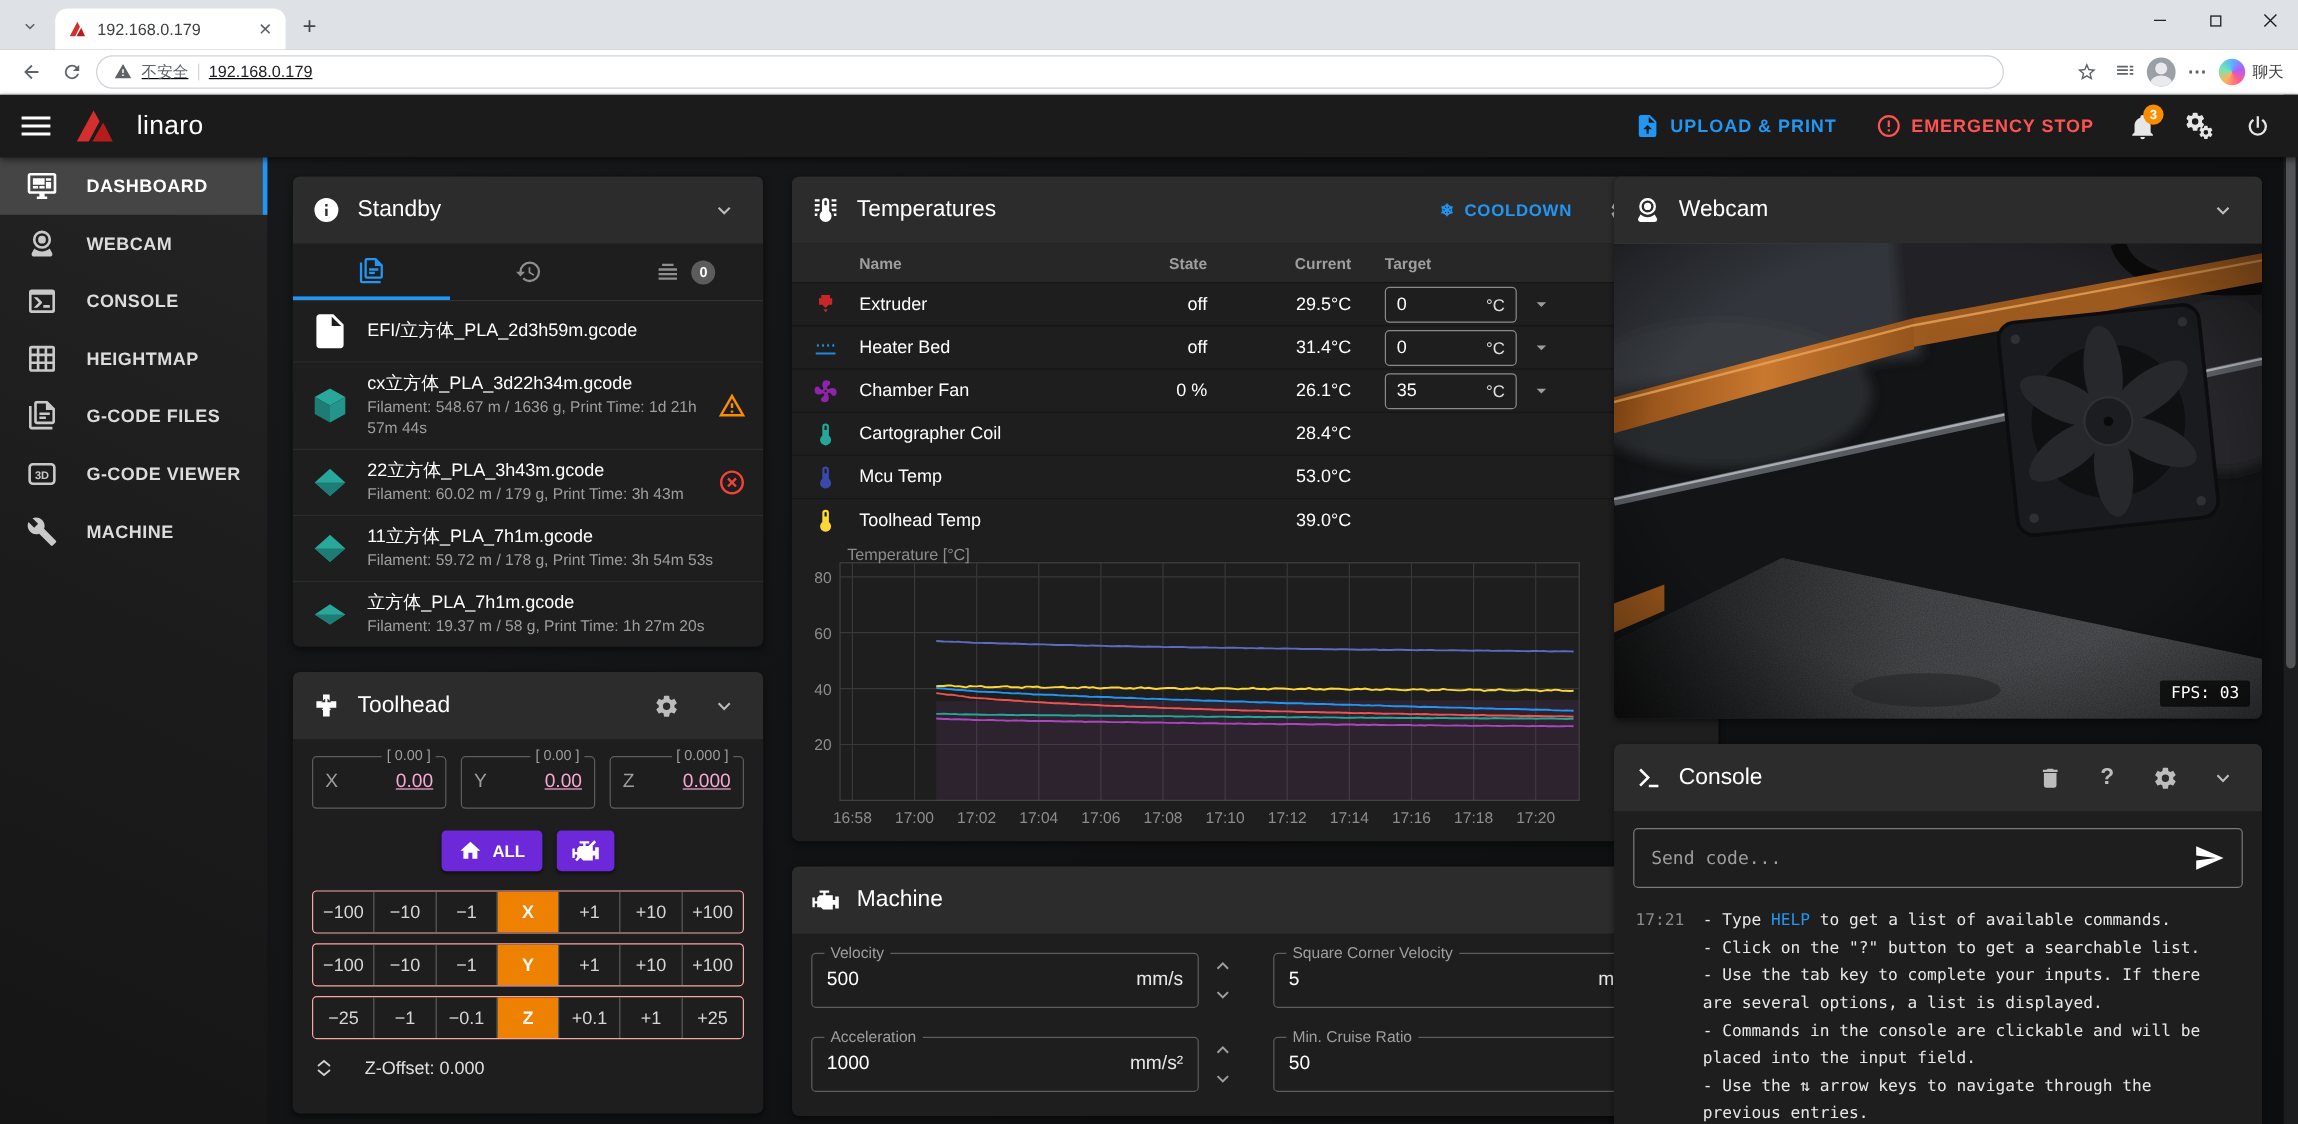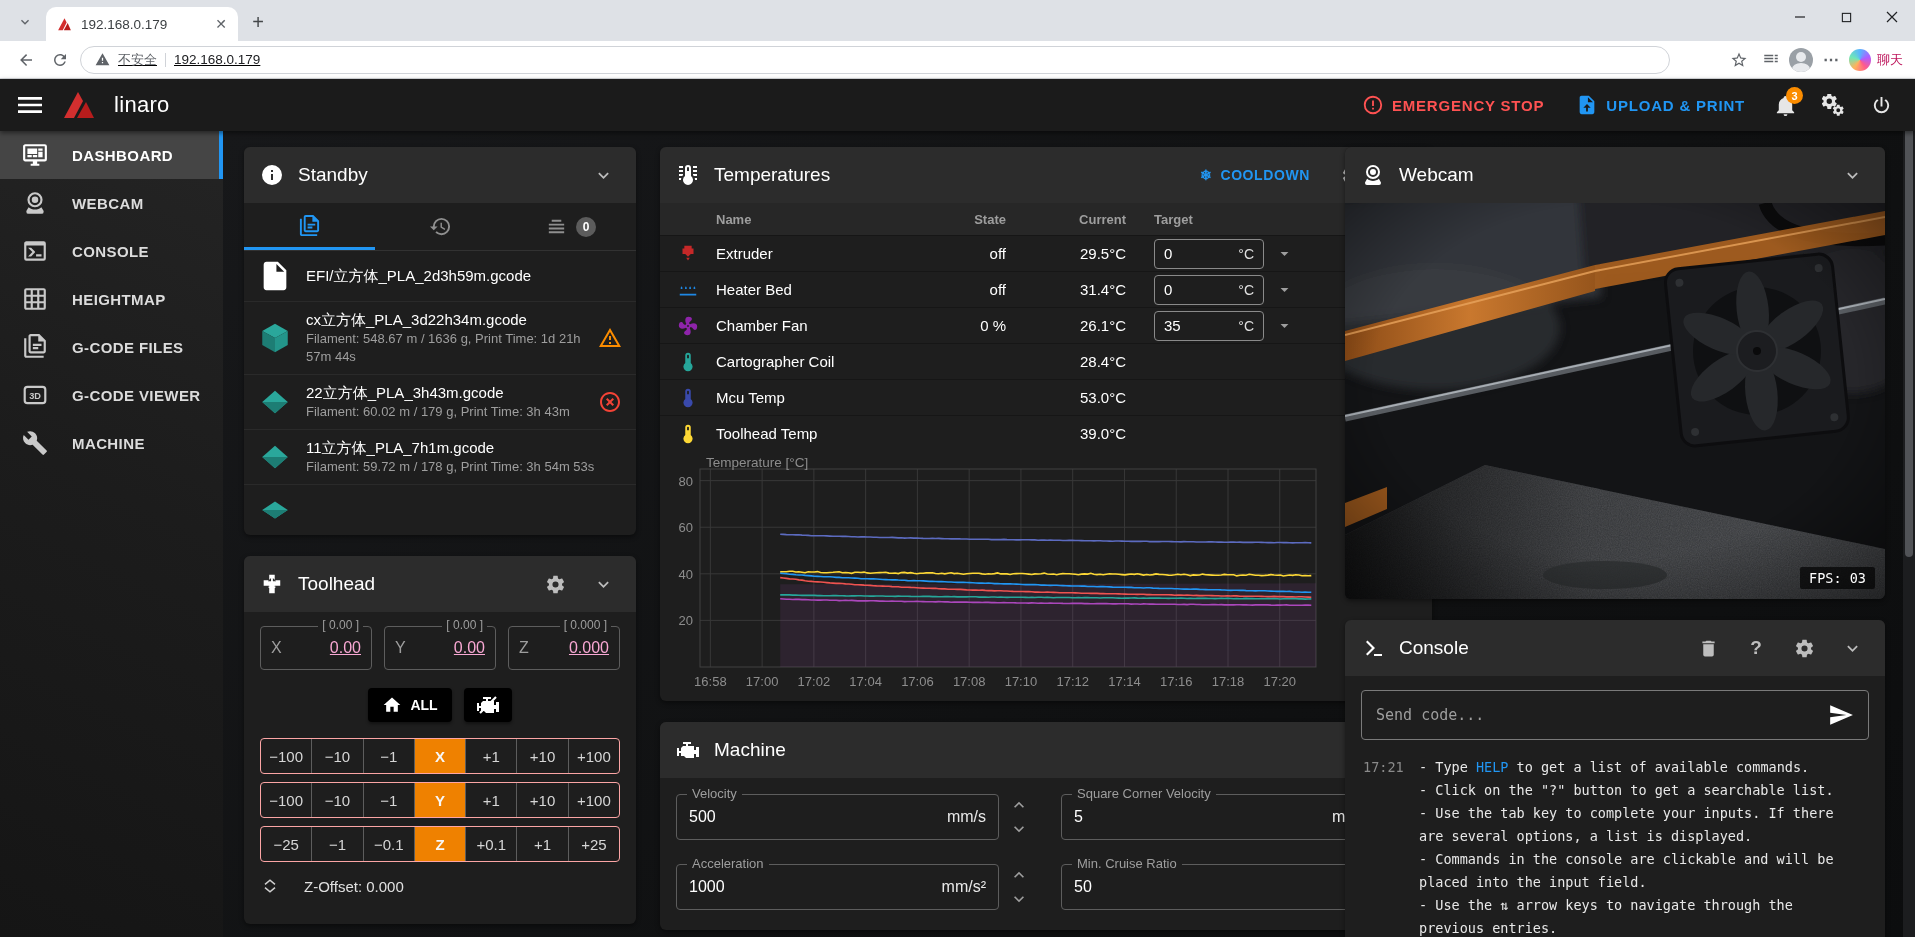--- a/index.html
+++ b/index.html
@@ -24,21 +24,21 @@
   .urlbox { flex:0 0 auto; width:1590px; height:28px; border:1px solid #d0d3d8; border-radius:16px; display:flex; align-items:center; padding:0 14px; gap:8px; background:#fff;text-decoration:underline; }
   .urlbox .warn { width:15px; height:15px; color:#5f6368; }
   .urlbox .sec { font-size:13px; color:#5f6368; }
   .urlbox .sep { width:1px; height:14px; background:#d0d3d8; }
   .urlbox .url { font-size:13.5px; color:#202124; }
   .addr-right { display:flex; align-items:center; gap:4px; margin-left:auto; }
   .avatar { width:24px; height:24px; border-radius:50%; background:#9aa0a6; position:relative; overflow:hidden; }
   .avatar::before { content:""; position:absolute; left:7px; top:4px; width:10px; height:10px; border-radius:50%; background:#e8eaed; }
   .avatar::after { content:""; position:absolute; left:3px; top:15px; width:18px; height:12px; border-radius:50%; background:#e8eaed; }
   .copilot { width:22px; height:22px; border-radius:50%; background:conic-gradient(#59b4ff,#b05cff,#ff5c8a,#ffb25c,#6ee7b7,#59b4ff); }
-  .chat-label { font-size:13px; color:#be185d; margin-left:2px; }
+  .chat-label { font-size:13px; color:#404040; margin-left:2px; }
 
   
   .appbar { position:absolute; left:0; top:79px; width:1915px; height:52px; background:#1b1b1b; display:flex; align-items:center; padding:0 14px; box-shadow:0 2px 5px rgba(0,0,0,.5); z-index:5; }
   .appbar .burger { width:32px; height:32px; color:#fff; }
   .applogo { width:44px; height:32px; margin-left:14px; }
   .apptitle { color:#fff; font-size:22px; margin-left:10px; letter-spacing:.3px; }
   .appbar-right { margin-left:auto; display:flex; align-items:center; gap:8px; }
   .txtbtn { display:flex; align-items:center; gap:8px; font-size:15px; font-weight:bold; letter-spacing:.8px; padding:8px 12px; border-radius:4px; }
   .txtbtn.blue { color:#2196f3; }
   .txtbtn.red { color:#ff5252; }
@@ -89,21 +89,21 @@
   
   .th-body { padding:14px 16px 16px; }
   .lblrow { display:flex; align-items:center; gap:10px; color:#e0e0e0; font-size:15px; margin-bottom:14px; }
   .lblrow .ic { width:20px; height:20px; color:#cfcfcf; }
   .axesrow { display:flex; gap:12px; margin-bottom:18px; }
   .axisbox { flex:1; height:44px; border:1px solid #5d5d5d; border-radius:4px; position:relative; display:flex; align-items:center; padding:0 10px; }
   .axisbox .alab { color:#9e9e9e; font-size:16px; }
   .axisbox .aval { margin-left:auto; color:#f9a8d4; font-size:16px;text-decoration:underline; }
   .axisbox .alim { position:absolute; top:-9px; right:8px; background:#1e1e1e; padding:0 4px; color:#9e9e9e; font-size:12px; }
   .homerow { display:flex; justify-content:center; gap:12px; margin-bottom:16px; }
-  .obtn { background:#000000; border-radius:4px; height:34px; display:flex; align-items:center; justify-content:center; gap:8px; color:#fff; font-size:14px; font-weight:bold; padding:0 14px; box-shadow:0 2px 3px rgba(0,0,0,.4); }
+  .obtn { background:#6d28d9; border-radius:4px; height:34px; display:flex; align-items:center; justify-content:center; gap:8px; color:#fff; font-size:14px; font-weight:bold; padding:0 14px; box-shadow:0 2px 3px rgba(0,0,0,.4); }
   .obtn .ic { width:20px; height:20px; }
   .joggroup { display:flex; border:1px solid #fca5a5; border-radius:4px; height:36px; margin-bottom:8px; overflow:hidden;justify-content:flex-end; }
   .jcell { flex:1; display:flex; align-items:center; justify-content:center; color:#d6d6d6; font-size:15px; border-left:1px solid #5d5d5d; }
   .jcell:first-child { border-left:none; }
   .jcell.axis { background:#ef8100; color:#f7f7f7; font-weight:bold; }
   .zrow { display:flex; align-items:center; gap:24px; color:#e0e0e0; font-size:15px; margin:14px 0 12px; }
   .zrow .ic { width:20px; height:20px; color:#cfcfcf; }
 
   
   .theadrow { height:32px; background:#272727; display:flex; align-items:center; font-size:13px; font-weight:bold; color:#9e9e9e; }
@@ -239,36 +239,36 @@
       </svg>
   </div>
   <div class="applogo ic">
     <svg viewBox="0 0 44 32">
         <path fill="#d32f2f" d="M4 29 L18 3 L23 12 L14 29 Z"></path>
         <path fill="#b71c1c" d="M17 29 L26 13 L34 29 Z"></path>
       </svg>
   </div>
   <div class="apptitle">linaro</div>
   <div class="appbar-right">
+    <div class="txtbtn blue">
+      <span class="ic">
+        <svg viewBox="0 0 24 24">
+            <path fill="#2196f3" d="M13,9V3.5L18.5,9M6,2C4.89,2 4,2.89 4,4V20A2,2 0 0,0 6,22H18A2,2 0 0,0 20,20V8L14,2H6M12,11L16,15H13V19H11V15H8L12,11Z"></path>
+          </svg>
+      </span>
+      <span>UPLOAD &amp; PRINT</span>
+    </div>
     <div class="txtbtn red">
       <span class="ic">
         <svg viewBox="0 0 24 24">
             <path fill="#ff5252" d="M11,15H13V17H11V15M11,7H13V13H11V7M12,2C6.47,2 2,6.5 2,12A10,10 0 0,0 12,22A10,10 0 0,0 22,12A10,10 0 0,0 12,2M12,20A8,8 0 0,1 4,12A8,8 0 0,1 12,4A8,8 0 0,1 20,12A8,8 0 0,1 12,20Z"></path>
           </svg>
       </span>
       <span>EMERGENCY STOP</span>
     </div>
-    <div class="txtbtn blue">
-      <span class="ic">
-        <svg viewBox="0 0 24 24">
-            <path fill="#2196f3" d="M13,9V3.5L18.5,9M6,2C4.89,2 4,2.89 4,4V20A2,2 0 0,0 6,22H18A2,2 0 0,0 20,20V8L14,2H6M12,11L16,15H13V19H11V15H8L12,11Z"></path>
-          </svg>
-      </span>
-      <span>UPLOAD &amp; PRINT</span>
-    </div>
     <div class="iconbtn">
       <svg viewBox="0 0 24 24">
           <path fill="currentColor" d="M21,19V20H3V19L5,17V11C5,7.9 7.03,5.17 10,4.29C10,4.19 10,4.1 10,4A2,2 0 0,1 12,2A2,2 0 0,1 14,4C14,4.1 14,4.19 14,4.29C16.97,5.17 19,7.9 19,11V17L21,19M14,21A2,2 0 0,1 12,23A2,2 0 0,1 10,21"></path>
         </svg>
       <span class="badge">3</span>
     </div>
     <div class="iconbtn">
       <svg viewBox="0 0 24 24">
           <path fill="currentColor" transform="translate(-2,-2) scale(0.8)" d="M12,15.5A3.5,3.5 0 0,1 8.5,12A3.5,3.5 0 0,1 12,8.5A3.5,3.5 0 0,1 15.5,12A3.5,3.5 0 0,1 12,15.5M19.43,12.97C19.47,12.65 19.5,12.33 19.5,12C19.5,11.67 19.47,11.34 19.43,11L21.54,9.37C21.73,9.22 21.78,8.95 21.66,8.73L19.66,5.27C19.54,5.05 19.27,4.96 19.05,5.05L16.56,6.05C16.04,5.66 15.5,5.32 14.87,5.07L14.5,2.42C14.46,2.18 14.25,2 14,2H10C9.75,2 9.54,2.18 9.5,2.42L9.13,5.07C8.5,5.32 7.96,5.66 7.44,6.05L4.95,5.05C4.73,4.96 4.46,5.05 4.34,5.27L2.34,8.73C2.21,8.95 2.27,9.22 2.46,9.37L4.57,11C4.53,11.34 4.5,11.67 4.5,12C4.5,12.33 4.53,12.65 4.57,12.97L2.46,14.63C2.27,14.78 2.21,15.05 2.34,15.27L4.34,18.73C4.46,18.95 4.73,19.03 4.95,18.95L7.44,17.94C7.96,18.34 8.5,18.68 9.13,18.93L9.5,21.58C9.54,21.82 9.75,22 10,22H14C14.25,22 14.46,21.82 14.5,21.58L14.87,18.93C15.5,18.67 16.04,18.34 16.56,17.94L19.05,18.95C19.27,19.03 19.54,18.95 19.66,18.73L21.66,15.27C21.78,15.05 21.73,14.78 21.54,14.63L19.43,12.97Z"></path>
           <path fill="currentColor" transform="translate(10,10) scale(0.58)" d="M12,15.5A3.5,3.5 0 0,1 8.5,12A3.5,3.5 0 0,1 12,8.5A3.5,3.5 0 0,1 15.5,12A3.5,3.5 0 0,1 12,15.5M19.43,12.97C19.47,12.65 19.5,12.33 19.5,12C19.5,11.67 19.47,11.34 19.43,11L21.54,9.37C21.73,9.22 21.78,8.95 21.66,8.73L19.66,5.27C19.54,5.05 19.27,4.96 19.05,5.05L16.56,6.05C16.04,5.66 15.5,5.32 14.87,5.07L14.5,2.42C14.46,2.18 14.25,2 14,2H10C9.75,2 9.54,2.18 9.5,2.42L9.13,5.07C8.5,5.32 7.96,5.66 7.44,6.05L4.95,5.05C4.73,4.96 4.46,5.05 4.34,5.27L2.34,8.73C2.21,8.95 2.27,9.22 2.46,9.37L4.57,11C4.53,11.34 4.5,11.67 4.5,12C4.5,12.33 4.53,12.65 4.57,12.97L2.46,14.63C2.27,14.78 2.21,15.05 2.34,15.27L4.34,18.73C4.46,18.95 4.73,19.03 4.95,18.95L7.44,17.94C7.96,18.34 8.5,18.68 9.13,18.93L9.5,21.58C9.54,21.82 9.75,22 10,22H14C14.25,22 14.46,21.82 14.5,21.58L14.87,18.93C15.5,18.67 16.04,18.34 16.56,17.94L19.05,18.95C19.27,19.03 19.54,18.95 19.66,18.73L21.66,15.27C21.78,15.05 21.73,14.78 21.54,14.63L19.43,12.97Z"></path>
@@ -437,20 +437,24 @@
             <div class="fdet">Filament: 59.72 m / 178 g, Print Time: 3h 54m 53s</div>
           </div>
         </div>
         <div class="frow">
           <span class="fthumb ic">
             <svg viewBox="0 0 24 24">
                 <path fill="#2aa79b" d="M12 6 L21 12 L12 18 L3 12 Z"></path>
                 <path fill="#1d7d74" d="M12 12 L21 12 L12 18 L3 12 Z"></path>
               </svg>
           </span>
+          <div class="fbody">
+            <div class="fname">立方体_PLA_7h1m.gcode</div>
+            <div class="fdet">Filament: 19.37 m / 58 g, Print Time: 1h 27m 20s</div>
+          </div>
         </div>
       </div>
     </div>
 
     <div class="card">
       <div class="card-h">
         <span class="hic ic">
           <svg viewBox="0 0 24 24">
               <path fill="currentColor" d="M16.5,9L13,5.5V9M7.5,9H11V5.5M7.5,15H11V18.5M16.5,15L13,18.5V15M9,2H15V8H21V14H15V22H9V14H3V8H9V2Z" transform="scale(0.92) translate(1,1)"></path>
             </svg>

